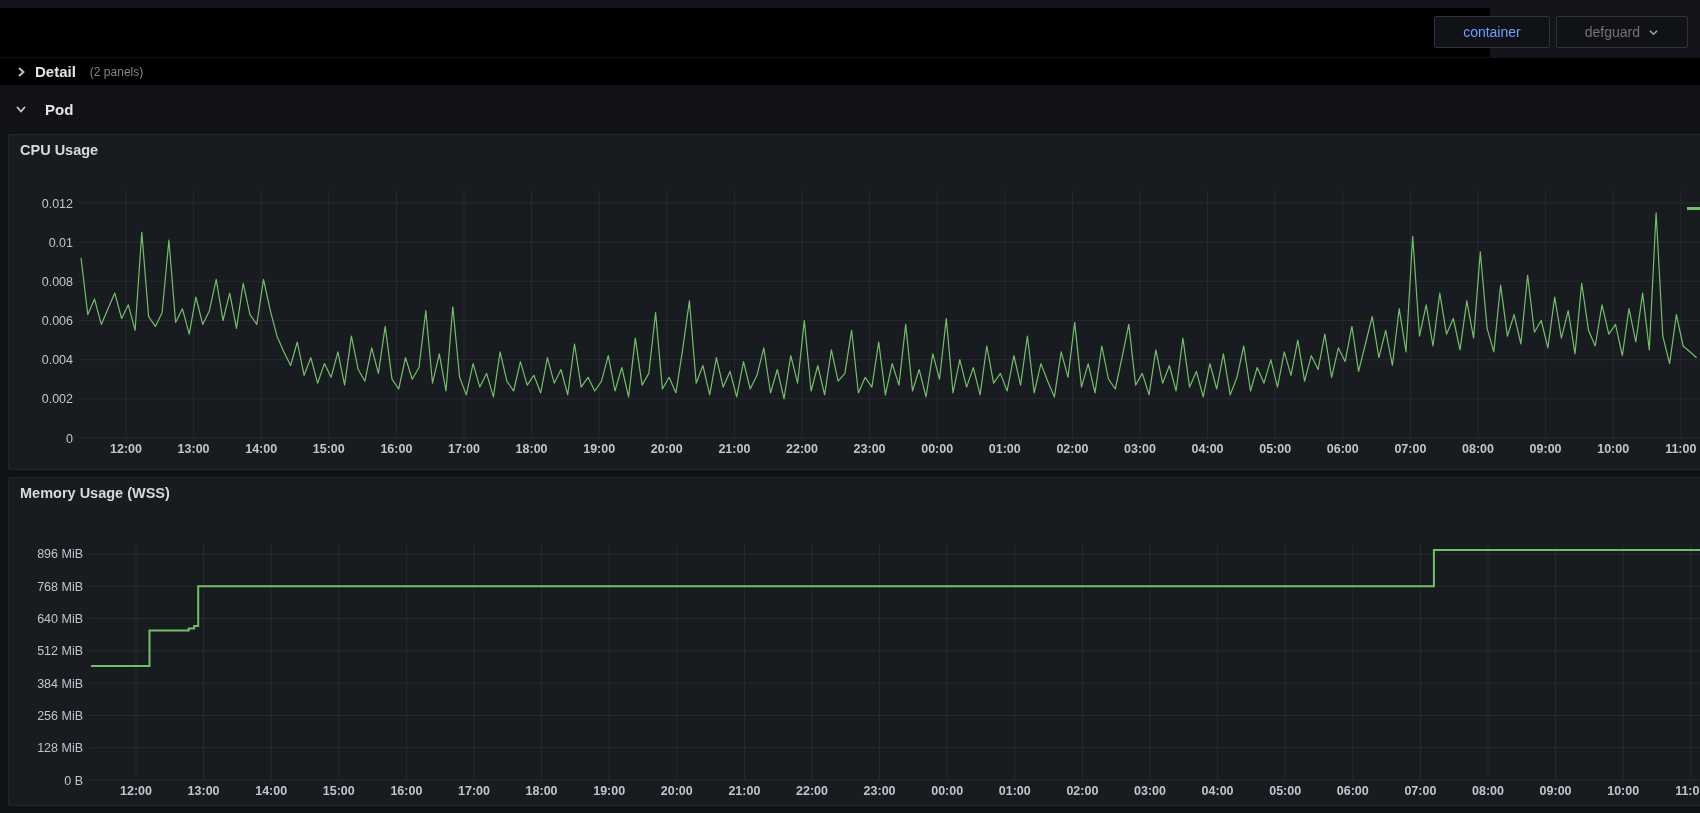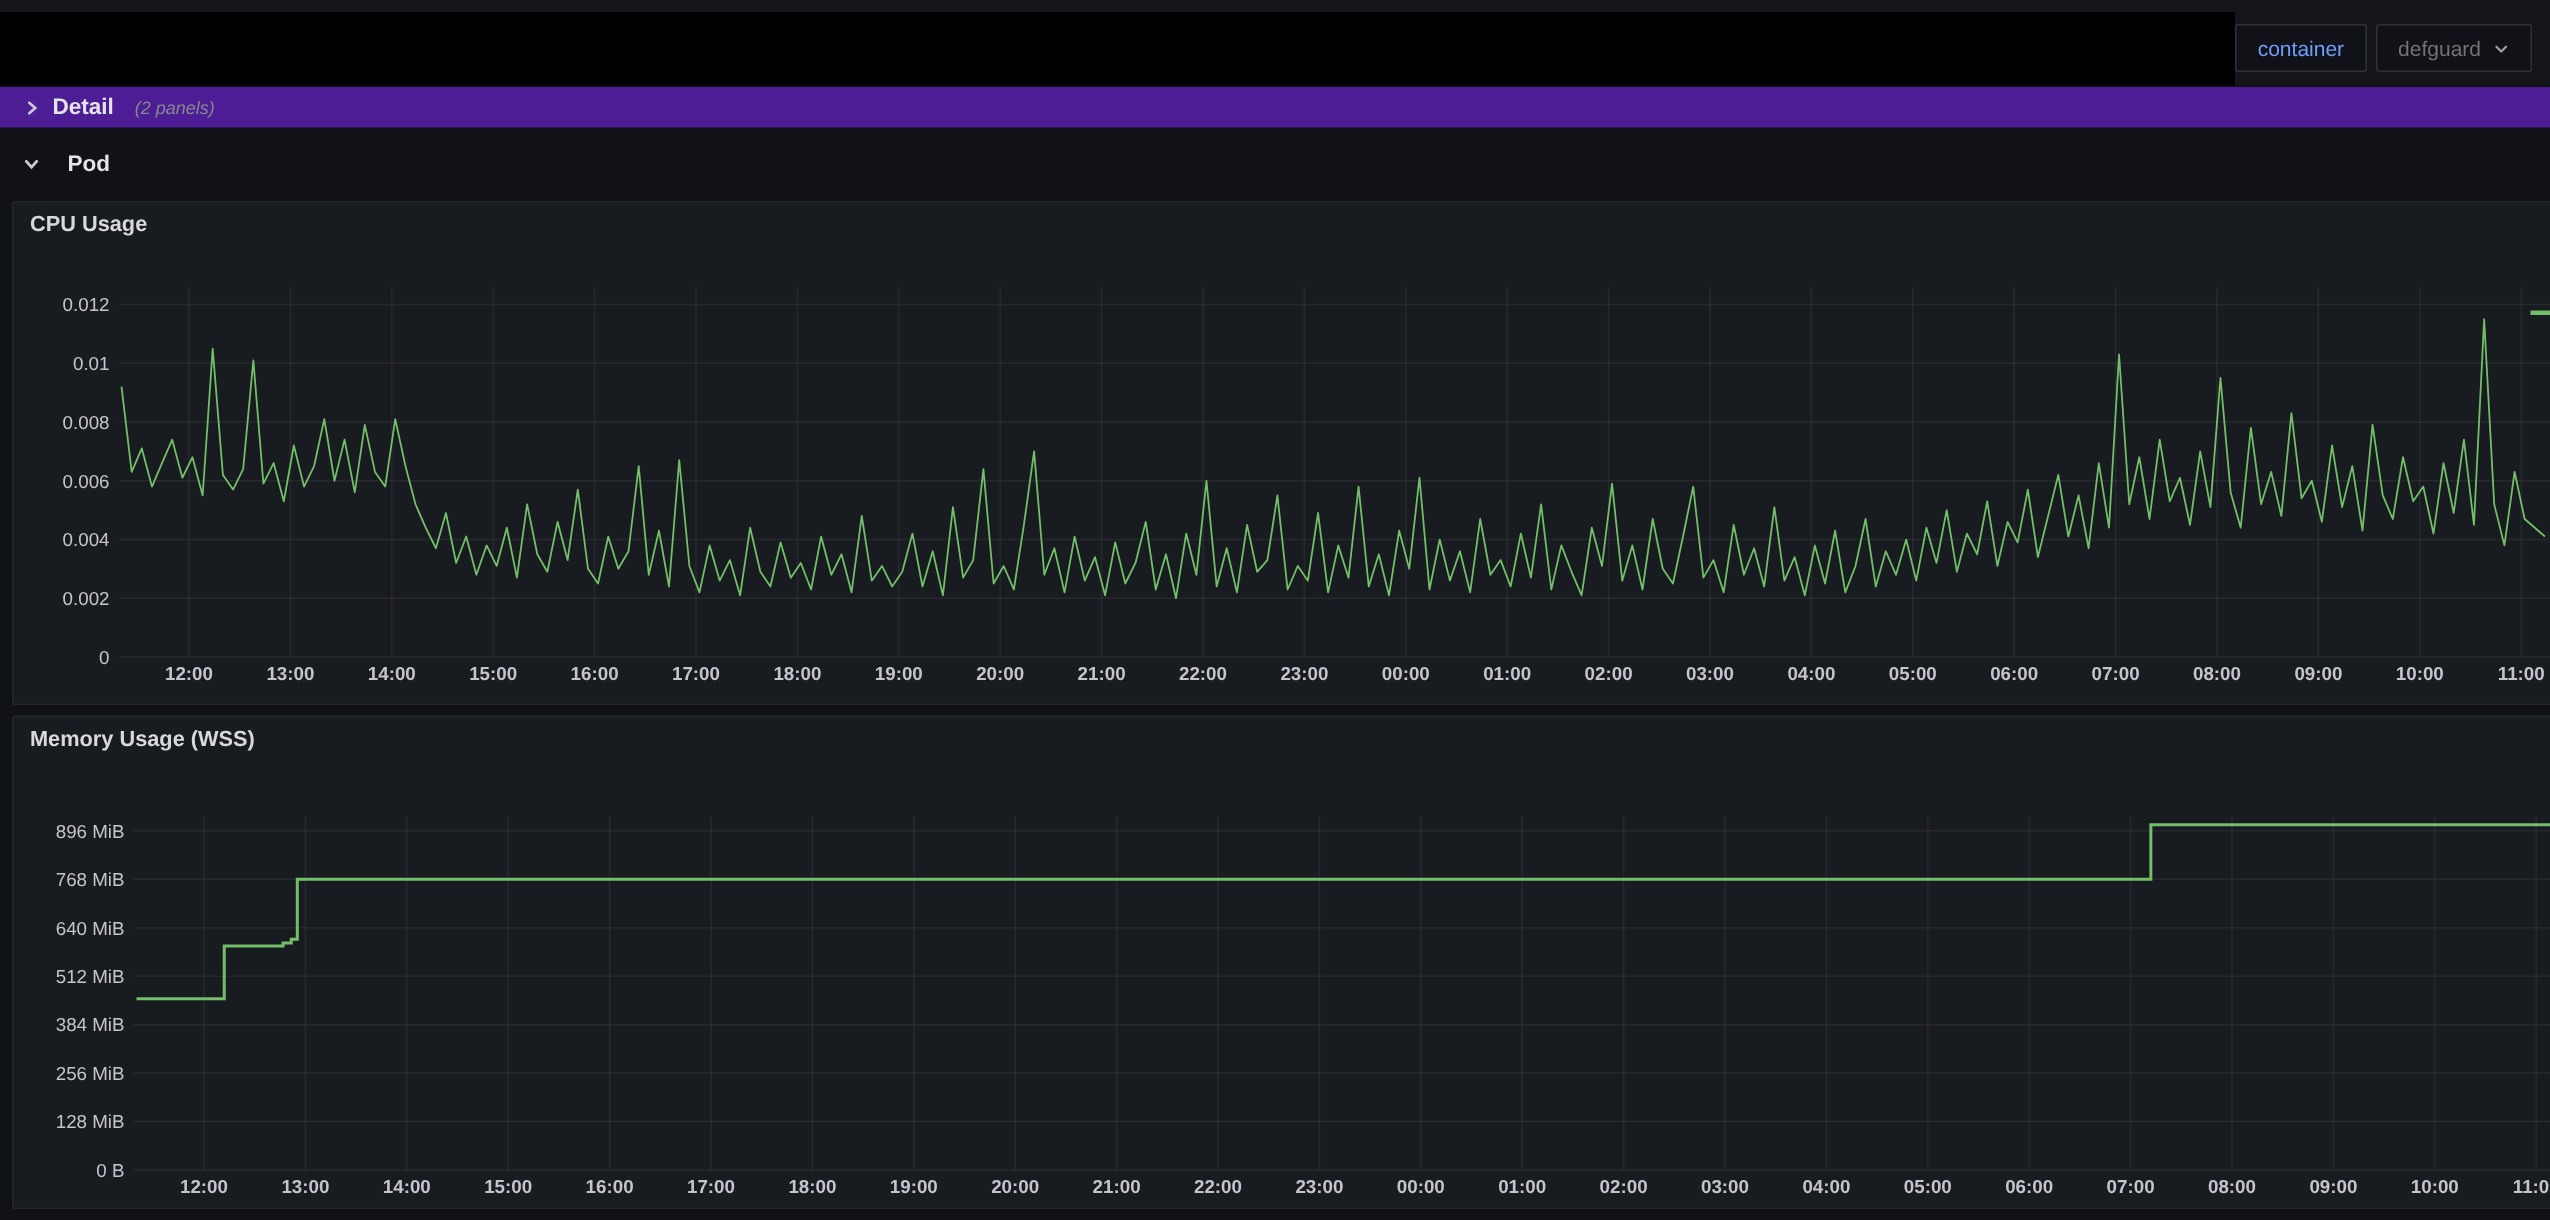--- a/index.html
+++ b/index.html
@@ -7,34 +7,34 @@
     width:1700px;height:813px;position:relative;overflow:hidden;
     background:#111217;
     font-family:"Liberation Sans",sans-serif;
     -webkit-font-smoothing:antialiased;
   }
   
   .topbar{position:absolute;left:0;top:0;width:1700px;height:57px;background:#14151a;}
   .redacted{position:absolute;left:0;top:8px;width:1490px;height:49px;background:#000;}
   .var-group{position:absolute;right:12px;top:16px;display:flex;gap:6px;align-items:center;}
   .var-box{
-    height:30px;display:flex;align-items:center;gap:8px;padding:0 14px;
+    height:30px;display:flex;align-items:center;gap:8px;padding:0 28px;
     background:#111217;border:1px solid #2f3237;border-radius:2px;
     font-size:14px;font-weight:500;cursor:pointer;
   }
   .var-label{color:#6e9fff;}
   .var-value{color:#737373;}
   .chev{display:block;}
   
   .row-detail{
-    position:absolute;left:0;top:58px;width:1700px;height:27px;background:#4c1d95;
+    position:absolute;left:0;top:58px;width:1700px;height:27px;background:#000000;
     display:flex;align-items:center;padding-left:15px;box-sizing:border-box;cursor:pointer;
   }
   .row-title{font-size:15px;font-weight:700;color:#e3e4e6;margin-left:8px;}
-  .row-meta{font-size:12px;font-style:italic;color:#87888f;margin-left:14px;}
+  .row-meta{font-size:12px;color:#87888f;margin-left:14px;}
   .row-pod{
     position:absolute;left:15px;top:96px;height:26px;
     display:flex;align-items:center;cursor:pointer;gap:10px;
   }
   
   .panel{
     position:absolute;left:8px;width:1700px;
     background:#181b1f;border:1px solid #25262b;border-radius:2px;
     box-sizing:border-box;overflow:hidden;
   }

